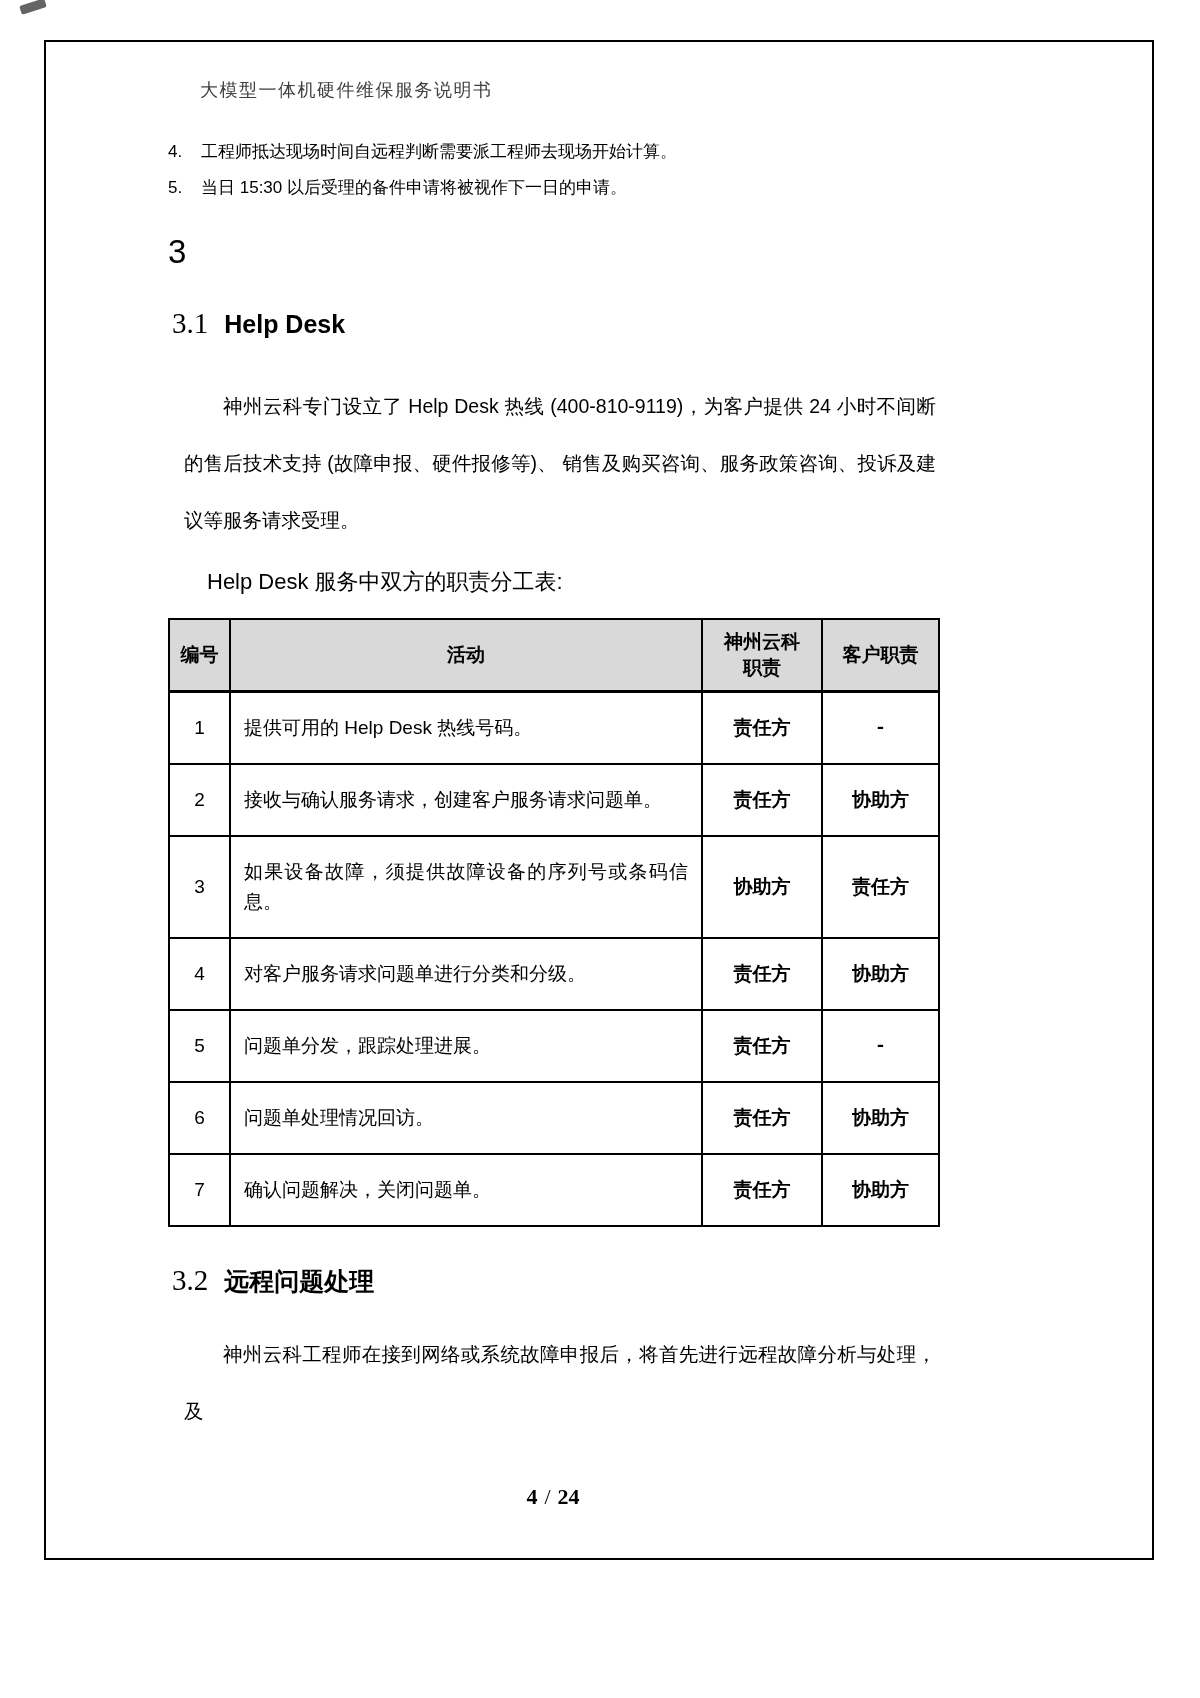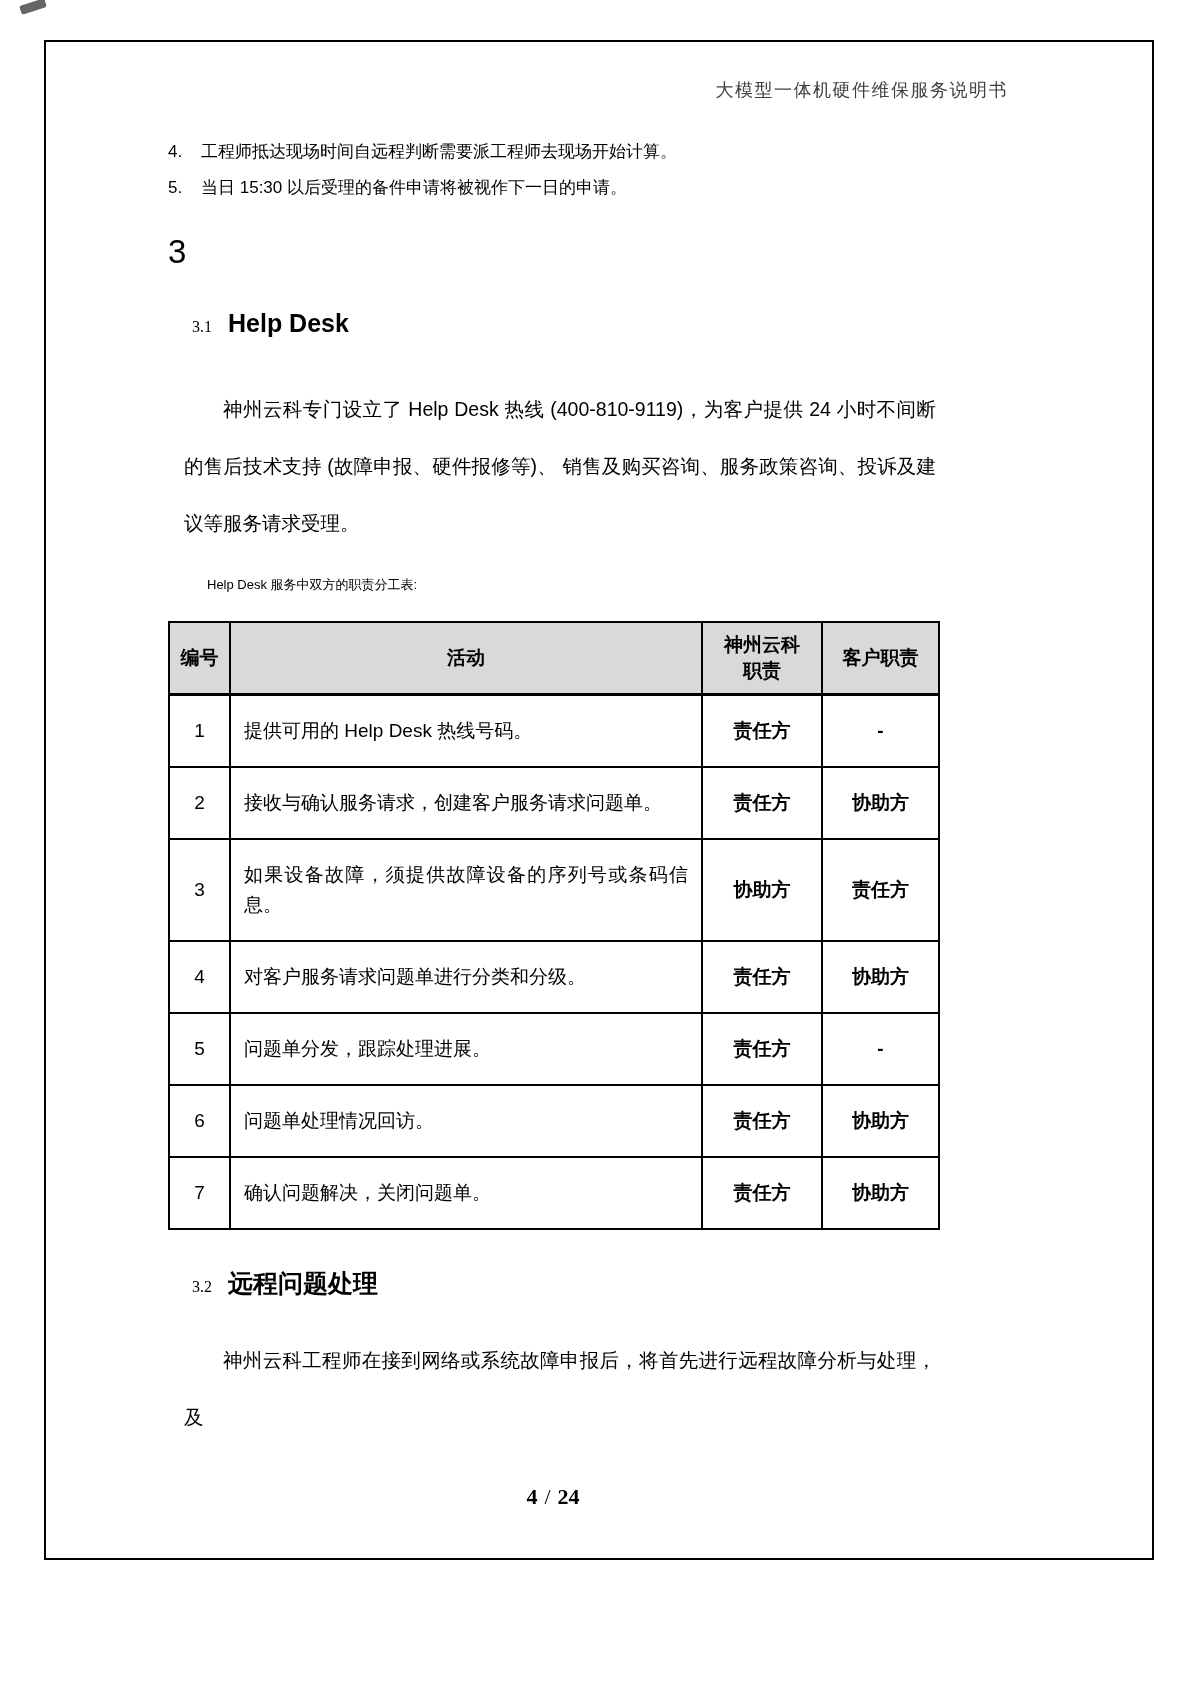--- a/index.html
+++ b/index.html
@@ -10,57 +10,57 @@
   }
   .scan-mark{
     position:absolute;left:20px;top:2px;width:26px;height:9px;
     background:#4a4a4a;transform:rotate(-18deg);border-radius:2px;opacity:.85;
   }
   .page-border{
     position:absolute;left:44px;top:40px;width:1110px;height:1520px;
     border:2px solid #000;box-sizing:border-box;
   }
   .doc-header{
-    position:absolute;top:78px;left:200px;right:192px;text-align:right;
+    position:absolute;top:78px;left:200px;right:192px;text-align:left;
     font-family:"Liberation Serif","DejaVu Serif",serif;
     font-size:18px;color:#404040;letter-spacing:1.5px;
   }
   .content{position:absolute;left:168px;top:138px;width:784px;}
   .list-item{display:flex;font-size:17px;line-height:27px;margin-bottom:9px;}
   .list-num{width:33px;flex:none;}
   .list-text{flex:1;}
   .h1{margin-top:27px;display:flex;align-items:baseline;line-height:48px;
       font-size:36px;font-weight:bold;letter-spacing:1px;}
   .h1 .sec-num{font-size:33px;font-weight:400;letter-spacing:0;margin-right:21px;}
   .h2{display:flex;align-items:baseline;line-height:34px;font-size:25px;font-weight:bold;}
   .h2 .sec-num{font-family:"Liberation Serif","DejaVu Serif",serif;font-weight:400;
-      font-size:16px;margin-left:24px;margin-right:16px;}
+      font-size:29px;margin-left:4px;margin-right:16px;}
   .h2-31{margin-top:30px;}
   .h2-32{margin-top:36px;}
   .para{font-size:19.5px;line-height:57px;text-align:justify;text-indent:39px;margin:16px;}
   .p1{margin-top:37px;}
   .p2{margin-top:10px;}
   .p3{margin-top:28px;}
-  .table-caption{margin-top:18px;font-size:13px;line-height:30px;text-indent:39px;}
+  .table-caption{margin-top:18px;font-size:22px;line-height:30px;text-indent:39px;}
   table.resp{margin-top:21px;border-collapse:collapse;width:770px;table-layout:fixed;}
   table.resp th,table.resp td{
     border:2px solid #000;box-sizing:border-box;font-size:19px;padding:2px 6px;
     vertical-align:middle;
   }
   table.resp thead th{
     background:#d9d9d9;font-weight:bold;text-align:center;height:72px;
     border-bottom:3px solid #000;line-height:26px;
   }
   table.resp thead th span{display:block;}
   table.resp tbody td{height:42px;text-align:center;}
   table.resp tbody tr.tall td{height:68px;}
   table.resp tbody td.activity{
     text-align:justify;padding:20px 13px;line-height:30px;
   }
-  table.resp tbody td.party{font-weight:600;}
+  table.resp tbody td.party{font-weight:600;font-family:Liberation Mono, monospace;}
   .col-id{width:61px;}.col-activity{width:472px;}.col-vendor{width:120px;}.col-customer{width:117px;}
   .doc-footer{
     position:absolute;left:168px;width:770px;top:1484px;text-align:center;
     font-family:"Liberation Serif","DejaVu Serif",serif;font-weight:bold;font-size:22px;
   }
   .doc-footer .sep{margin:0 7px;font-weight:400;}
 </style>
 </head>
 <body>
 

